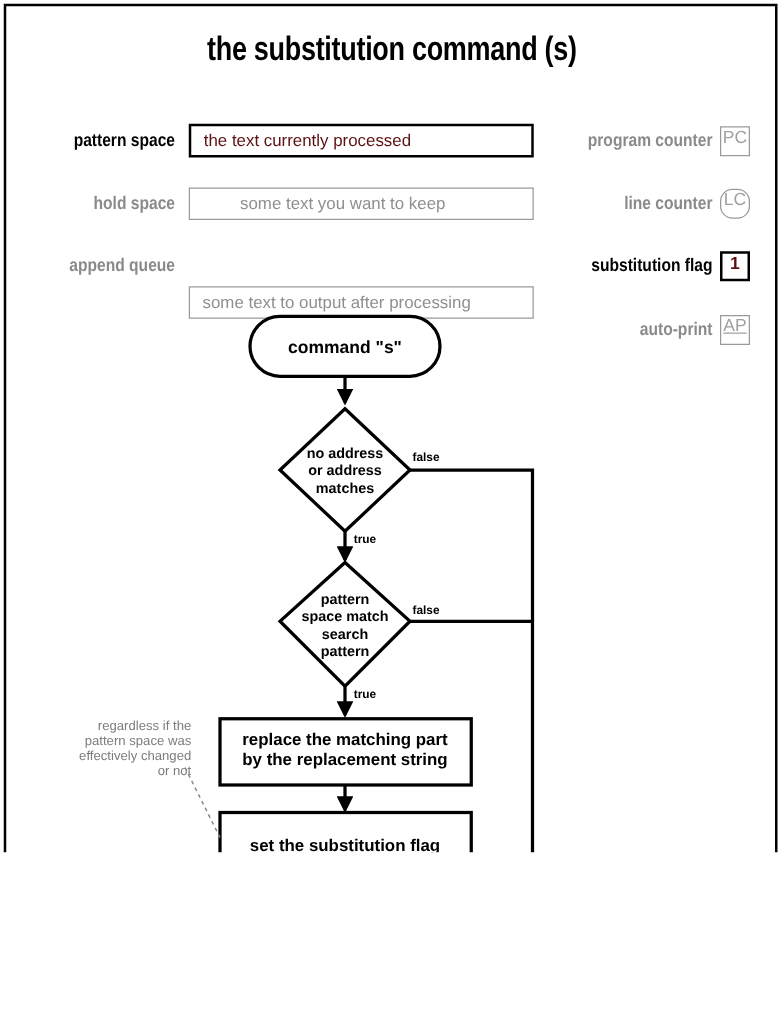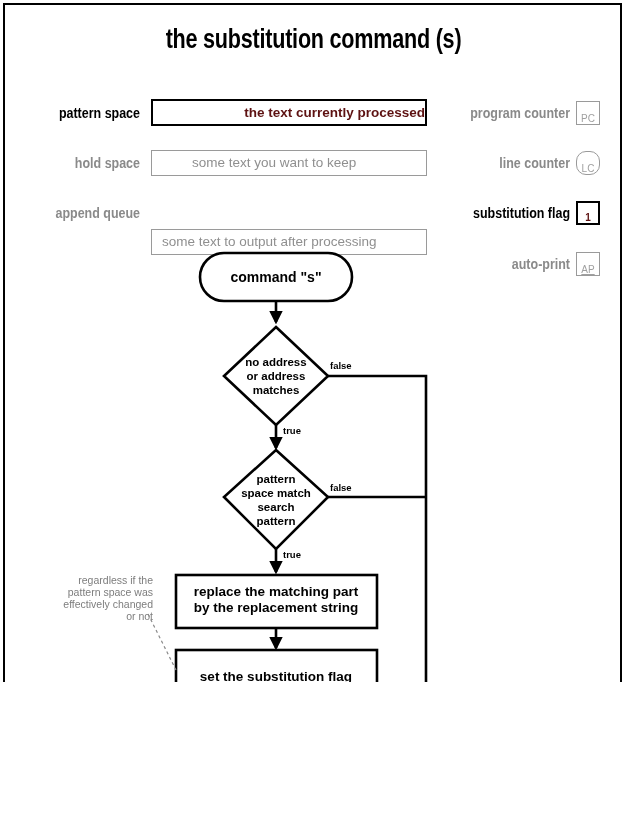--- a/index.html
+++ b/index.html
@@ -70,37 +70,36 @@
     align-items: center;
     padding-left: 10px;
     font-size: 13.5px;
     line-height: 1;
     white-space: nowrap;
     overflow: hidden;
   }
   .field.active {
     border: 2.5px solid #000000;
     color: #5d1111;
-    font-weight: bold;
-    justify-content: flex-end;
+    font-weight: normal;
   }
   .field.dim {
     border: 1.5px solid #9a9a9a;
     color: #8f8f8f;
     font-weight: normal;
   }
 
   .minibox {
     position: absolute;
     box-sizing: border-box;
     background: #ffffff;
     display: flex;
-    align-items: flex-end;
+    align-items: flex-start;
     justify-content: center;
-    font-size: 10px;
+    font-size: 14px;
     line-height: 1;
   }
   .minibox.active {
     border: 2.5px solid #000000;
     color: #5d1111;
     font-weight: bold;
   }
   .minibox.dim {
     border: 1.8px solid #9a9a9a;
     color: #a0a0a0;

